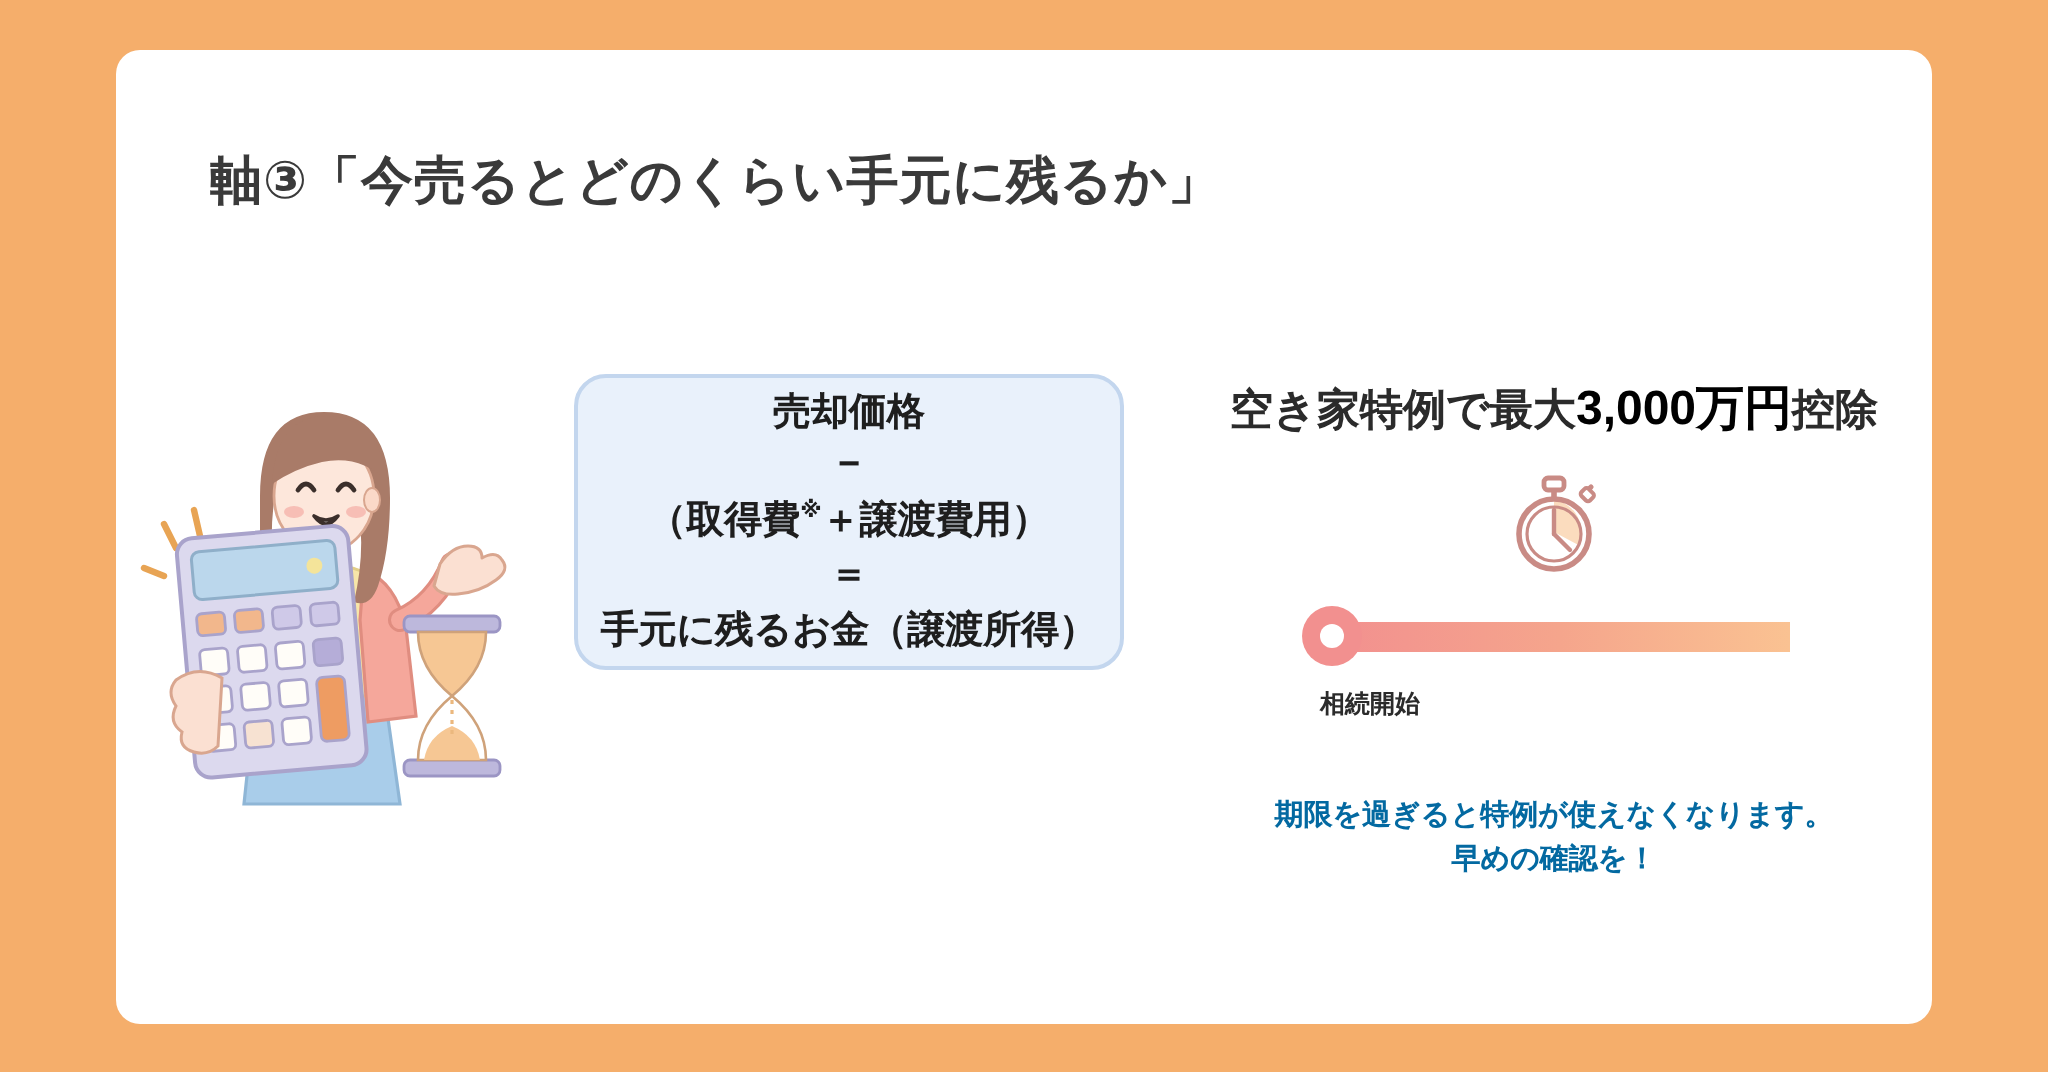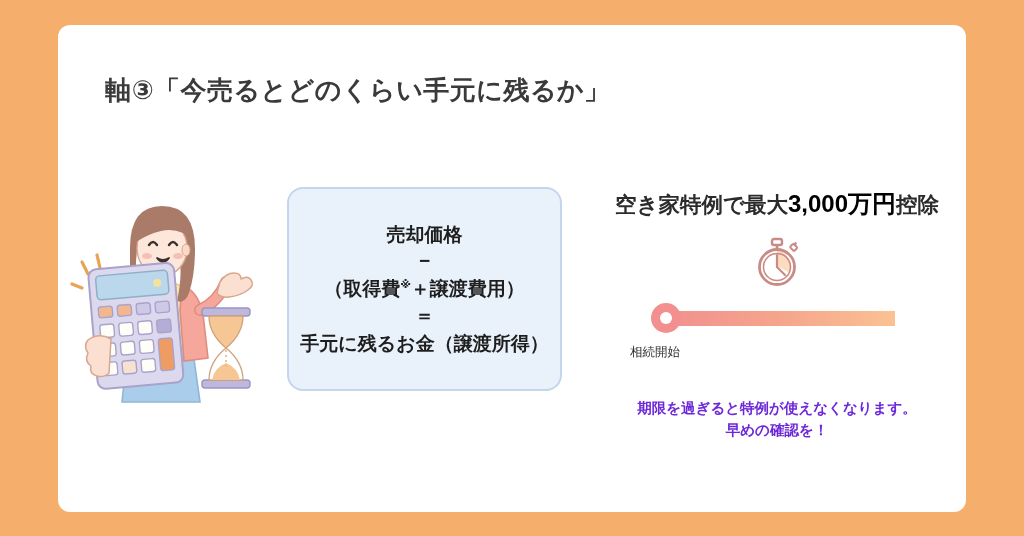--- a/index.html
+++ b/index.html
@@ -30,21 +30,21 @@
   
   .illus{
     position:absolute;
     left:12px;top:165px;
     width:210px;height:215px;
   }
   
   .formula-box{
     position:absolute;
     left:229px;top:12px;
-    width:275px;height:204px;
+    width:275px;height:148px;
     background:#E9F1FB;
     border:2px solid #C3D6EE;
     border-radius:16px;
     box-sizing:border-box;
     display:flex;
     flex-direction:column;
     align-items:center;
     justify-content:center;
     gap:2px;
   }
@@ -114,35 +114,35 @@
   }
   .tl-dot.left{left:0;background:#F2908F;}
   .tl-dot::after{
     content:"";position:absolute;
     left:9px;top:9px;width:12px;height:12px;
     border-radius:50%;background:#FFFFFF;
   }
   .tl-label{
     position:absolute;
     font-size:12.5px;
-    font-weight:normal;
+    font-weight:bold;
     color:#2B2B2B;
     line-height:1.45;
-    text-align:center;
+    text-align:right;
     white-space:nowrap;
   }
   .tl-label.l{left:12px;top:168px;width:110px;}
   .tl-label.r{left:236px;top:168px;width:160px;}
   .r-note{
     position:absolute;
     left:0;top:222px;width:378px;
     text-align:center;
     font-size:14.5px;
     font-weight:bold;
-    color:#6d28d9;
+    color:#0369a1;
     line-height:1.55;
   }
 </style>
 </head>
 <body>
 
 <div class="slide">
 
   <div class="title">軸③「今売るとどのくらい手元に残るか」</div>
 

